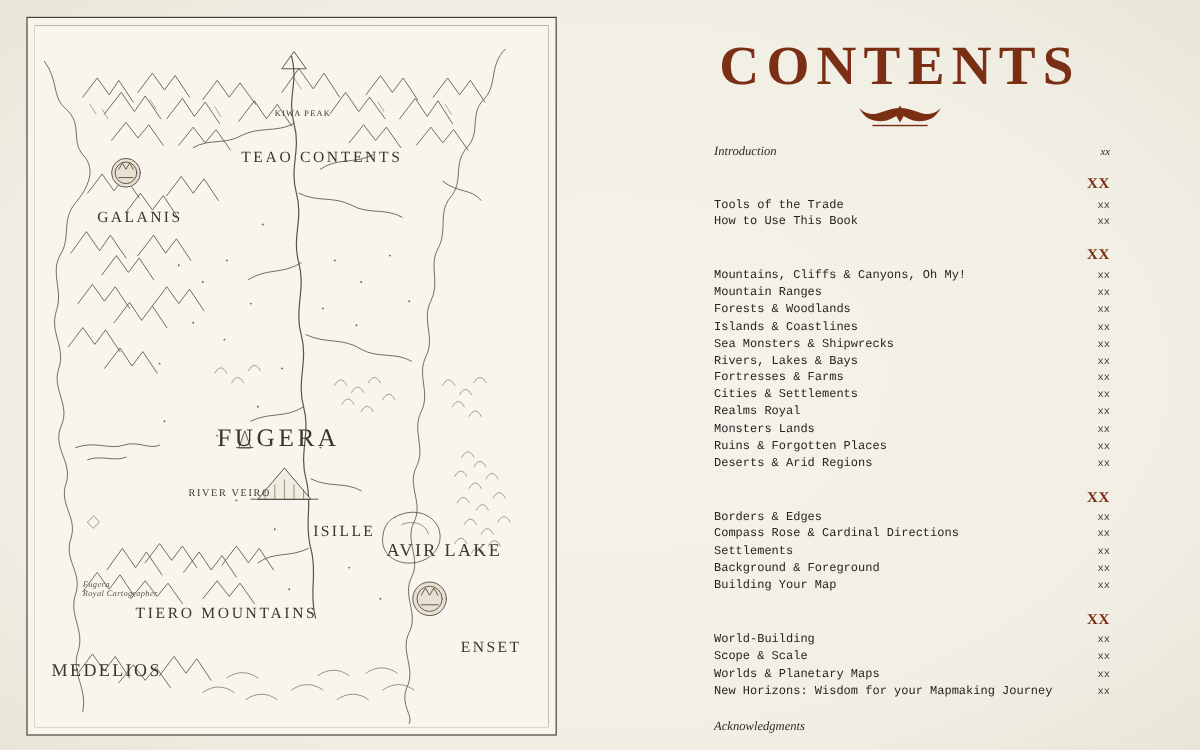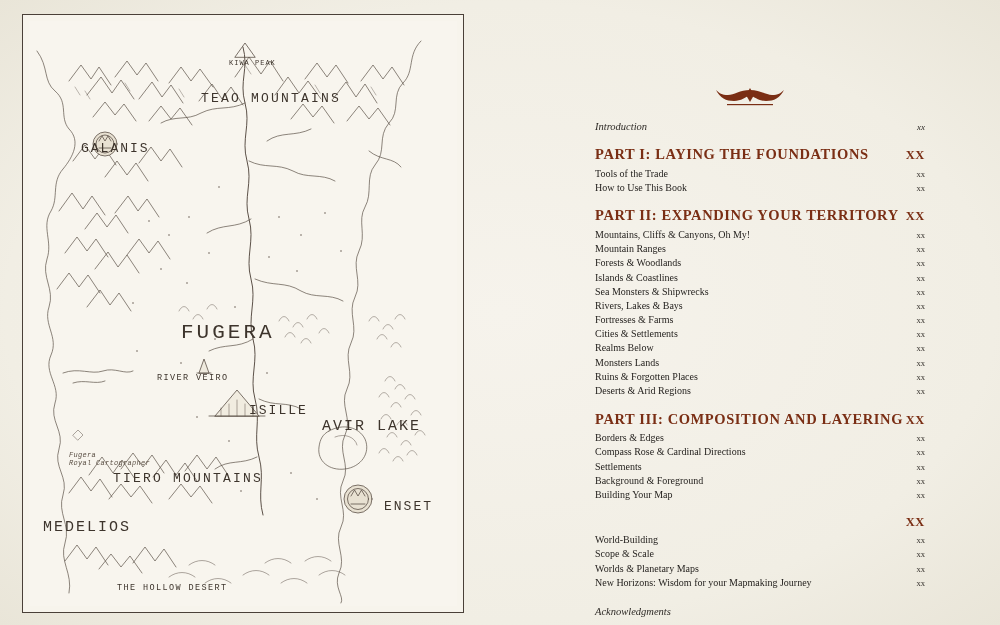--- a/index.html
+++ b/index.html
@@ -21,21 +21,21 @@
     background:#f7f4ec;
   }
   .map-frame:before{
     content:"";position:absolute;left:6px;top:6px;right:6px;bottom:6px;
     border:0.8px solid #6a5f54;
   }
   .map-canvas{position:absolute;left:6px;top:6px;right:6px;bottom:6px;overflow:hidden;}
   .map-canvas svg{display:block;}
   .mlabel{
     position:absolute;color:#3d342c;letter-spacing:1.2px;
-    font-family:Liberation Mono, monospace;white-space:nowrap;
+    font-family:Liberation Serif, serif;white-space:nowrap;margin-top:32px;
   }
   .lbl-region{font-size:21px;letter-spacing:3px;}
   .lbl-range{font-size:13px;letter-spacing:2.2px;}
   .lbl-city{font-size:13px;letter-spacing:2px;}
   .lbl-small{font-size:8.5px;letter-spacing:1.4px;}
   .lbl-tiny{font-size:7px;letter-spacing:1px;}
   .lbl-lake{font-size:15px;letter-spacing:2px;line-height:12px;text-align:center;}
   .sig{font-style:italic;font-size:7px;color:#5a4f44;line-height:8px;letter-spacing:.3px;}
 
   
@@ -55,21 +55,21 @@
 
   .front{font-style:italic;font-size:10.5px;color:#2e2a26;padding:1px 0;}
   .front .p{font-style:italic;font-size:9px;color:#2e2a26;}
 
   .part{
     color:#7a2e14;font-weight:bold;font-size:14.5px;letter-spacing:.6px;
     padding-top:13px;padding-bottom:3px;
     font-family:"Liberation Serif", serif;
   }
   .part .p{font-size:12.5px;color:#7a2e14;font-weight:bold;}
-  .item{font-size:10px;color:#262320;padding:1.6px 0;}
+  .item{font-size:10px;color:#262320;padding:1.6px 0;font-family:Liberation Mono, monospace;}
   .item .p{font-size:8.6px;color:#3a3631;}
   .back{font-style:italic;font-size:10.5px;color:#2e2a26;padding:1.6px 0;}
   .gap{height:15px;}
 </style>
 </head>
 <body>
 
 <div class="spread">
 
   <div class="page-left">
@@ -237,75 +237,74 @@
 
             <g stroke-width="0.8">
               <path d="M206,36 l10,-14 l10,14 z" fill="none"></path>
             </g>
 
             <path d="M44,414 l5,-5 l5,5 l-5,5 z" stroke-width="0.5"></path>
           </g>
         </svg>
 
         <div class="mlabel lbl-tiny" style="left:200px;top:38px;text-align:center;width:46px;"><span>KIWA PEAK</span></div>
-        <div class="mlabel lbl-range" style="left:172px;top:70px;"><span>TEAO MOUNTAINS</span></div>
+        <div class="mlabel lbl-range" style="left:172px;top:70px;"><span>TEAO CONTENTS</span></div>
         <div class="mlabel lbl-city" style="left:52px;top:120px;"><span>GALANIS</span></div>
         <div class="mlabel lbl-region" style="left:152px;top:300px;"><span>FUGERA</span></div>
         <div class="mlabel lbl-small" style="left:128px;top:352px;"><span>RIVER VEIRO</span></div>
-        <div class="mlabel lbl-city" style="left:220px;top:382px;"><span>ISILLE</span></div>
+        <div class="mlabel lbl-city" style="left:232px;top:382px;"><span>ISILLE</span></div>
         <div class="mlabel lbl-lake" style="left:293px;top:400px;width:50px;"><span>AVIR LAKE</span></div>
         <div class="mlabel lbl-range" style="left:84px;top:450px;"><span>TIERO MOUNTAINS</span></div>
         <div class="mlabel lbl-city" style="left:355px;top:478px;"><span>ENSET</span></div>
         <div class="mlabel lbl-city" style="left:14px;top:498px;font-size:15px;"><span>MEDELIOS</span></div>
         <div class="mlabel lbl-small" style="left:88px;top:562px;"><span>THE HOLLOW DESERT</span></div>
         <div class="mlabel sig" style="left:40px;top:430px;white-space:pre;"><span>Fugera
 Royal Cartographer</span></div>
 
       </div>
     </div>
   </div>
 
   <div class="page-right">
+    <div class="contents-title">CONTENTS</div>
     <div class="title-orn">
       <svg width="86" height="20" viewBox="0 0 86 20">
         <g fill="#7a2e14">
           <path d="M43,2 l4,7 l-4,7 l-4,-7 z"></path>
           <path d="M43,4 c-10,0 -16,5 -22,5 c-6,0 -9,-2 -12,-5 c4,8 10,11 18,11 c7,0 12,-4 16,-6 z"></path>
           <path d="M43,4 c10,0 16,5 22,5 c6,0 9,-2 12,-5 c-4,8 -10,11 -18,11 c-7,0 -12,-4 -16,-6 z"></path>
           <rect x="20" y="18" width="46" height="1.2"></rect>
         </g>
       </svg>
     </div>
 
     <div class="toc">
 
       <div class="row front">
         <span class="t">Introduction</span>
         <span class="d"></span>
         <span class="p">xx</span>
       </div>
 
       <div class="row part">
-        <span class="t">PART I: LAYING THE FOUNDATIONS</span>
         <span class="d"></span>
         <span class="p">XX</span>
       </div>
       <div class="row item">
         <span class="t">Tools of the Trade</span>
         <span class="d"></span>
         <span class="p">xx</span>
       </div>
       <div class="row item">
         <span class="t">How to Use This Book</span>
         <span class="d"></span>
         <span class="p">xx</span>
       </div>
 
       <div class="row part">
-        <span class="t">PART II: EXPANDING YOUR TERRITORY</span>
         <span class="d"></span>
         <span class="p">XX</span>
       </div>
       <div class="row item">
         <span class="t">Mountains, Cliffs &amp; Canyons, Oh My!</span>
         <span class="d"></span>
         <span class="p">xx</span>
       </div>
       <div class="row item">
         <span class="t">Mountain Ranges</span>
@@ -336,42 +335,41 @@
         <span class="t">Fortresses &amp; Farms</span>
         <span class="d"></span>
         <span class="p">xx</span>
       </div>
       <div class="row item">
         <span class="t">Cities &amp; Settlements</span>
         <span class="d"></span>
         <span class="p">xx</span>
       </div>
       <div class="row item">
-        <span class="t">Realms Below</span>
+        <span class="t">Realms Royal</span>
         <span class="d"></span>
         <span class="p">xx</span>
       </div>
       <div class="row item">
         <span class="t">Monsters Lands</span>
         <span class="d"></span>
         <span class="p">xx</span>
       </div>
       <div class="row item">
         <span class="t">Ruins &amp; Forgotten Places</span>
         <span class="d"></span>
         <span class="p">xx</span>
       </div>
       <div class="row item">
         <span class="t">Deserts &amp; Arid Regions</span>
         <span class="d"></span>
         <span class="p">xx</span>
       </div>
 
       <div class="row part">
-        <span class="t">PART III: COMPOSITION AND LAYERING</span>
         <span class="d"></span>
         <span class="p">XX</span>
       </div>
       <div class="row item">
         <span class="t">Borders &amp; Edges</span>
         <span class="d"></span>
         <span class="p">xx</span>
       </div>
       <div class="row item">
         <span class="t">Compass Rose &amp; Cardinal Directions</span>

